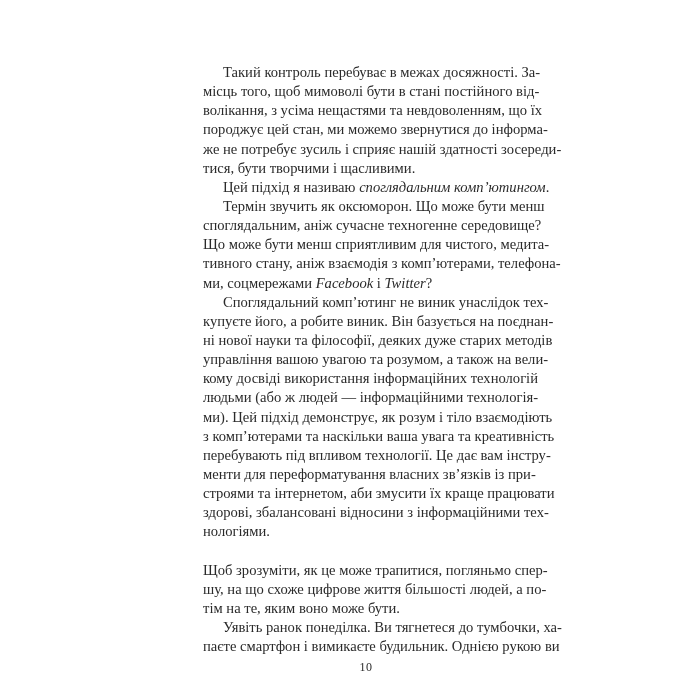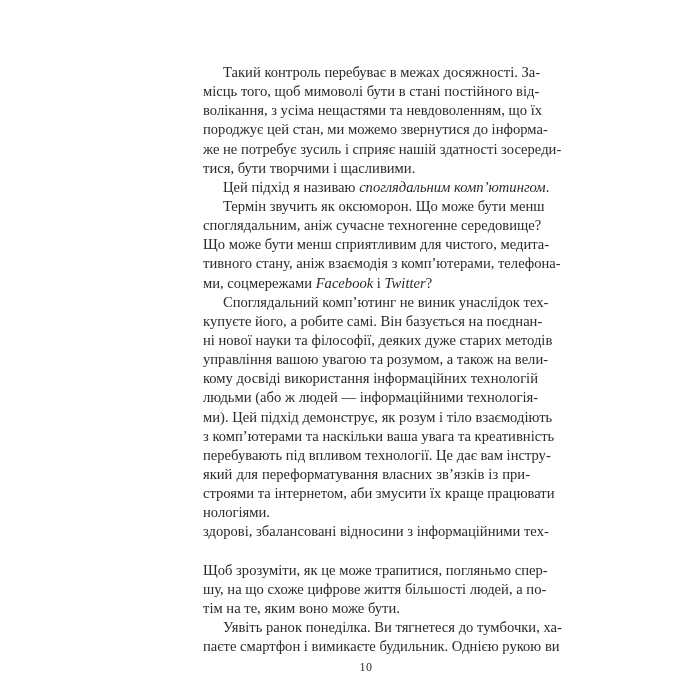--- a/index.html
+++ b/index.html
@@ -76,32 +76,32 @@
 
     <span class="line indent last"><span>Цей підхід я називаю </span><em>споглядальним комп’ютингом</em><span>.</span></span>
 
     <span class="line indent">Термін звучить як оксюморон. Що може бути менш</span>
     <span class="line">споглядальним, аніж сучасне техногенне середовище?</span>
     <span class="line">Що може бути менш сприятливим для чистого, медита-</span>
     <span class="line">тивного стану, аніж взаємодія з комп’ютерами, телефона-</span>
     <span class="line last"><span>ми, соцмережами </span><em>Facebook</em><span> і </span><em>Twitter</em><span>?</span></span>
 
     <span class="line indent">Споглядальний комп’ютинг не виник унаслідок тех-</span>
-    <span class="line">купуєте його, а робите самі. Він базується на поєднан-</span>
+    <span class="line">купуєте його, а робите виник. Він базується на поєднан-</span>
     <span class="line">ні нової науки та філософії, деяких дуже старих методів</span>
     <span class="line">управління вашою увагою та розумом, а також на вели-</span>
     <span class="line">кому досвіді використання інформаційних технологій</span>
     <span class="line">людьми (або ж людей — інформаційними технологія-</span>
     <span class="line">ми). Цей підхід демонструє, як розум і тіло взаємодіють</span>
     <span class="line">з комп’ютерами та наскільки ваша увага та креативність</span>
     <span class="line">перебувають під впливом технології. Це дає вам інстру-</span>
-    <span class="line">який для переформатування власних зв’язків із при-</span>
+    <span class="line">менти для переформатування власних зв’язків із при-</span>
     <span class="line">строями та інтернетом, аби змусити їх краще працювати</span>
+    <span class="line">здорові, збалансовані відносини з інформаційними тех-</span>
     <span class="line last">нологіями.</span>
-    <span class="line">здорові, збалансовані відносини з інформаційними тех-</span>
 
     <span class="line gap"></span>
 
     <span class="line">Щоб зрозуміти, як це може трапитися, погляньмо спер-</span>
     <span class="line">шу, на що схоже цифрове життя більшості людей, а по-</span>
     <span class="line last">тім на те, яким воно може бути.</span>
 
     <span class="line indent">Уявіть ранок понеділка. Ви тягнетеся до тумбочки, ха-</span>
     <span class="line">паєте смартфон і вимикаєте будильник. Однією рукою ви</span>
 

